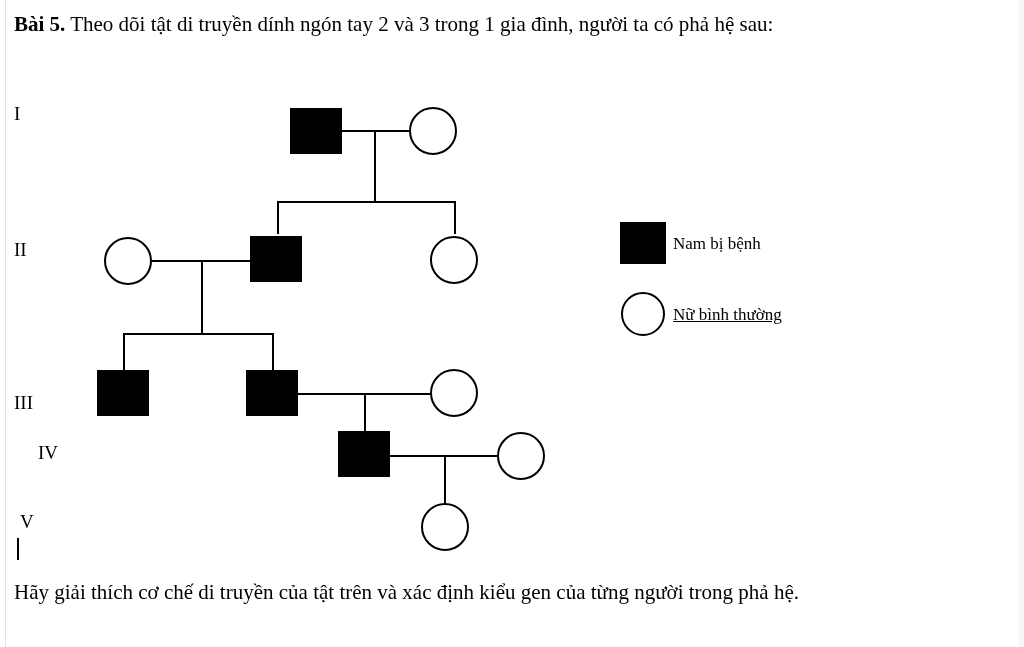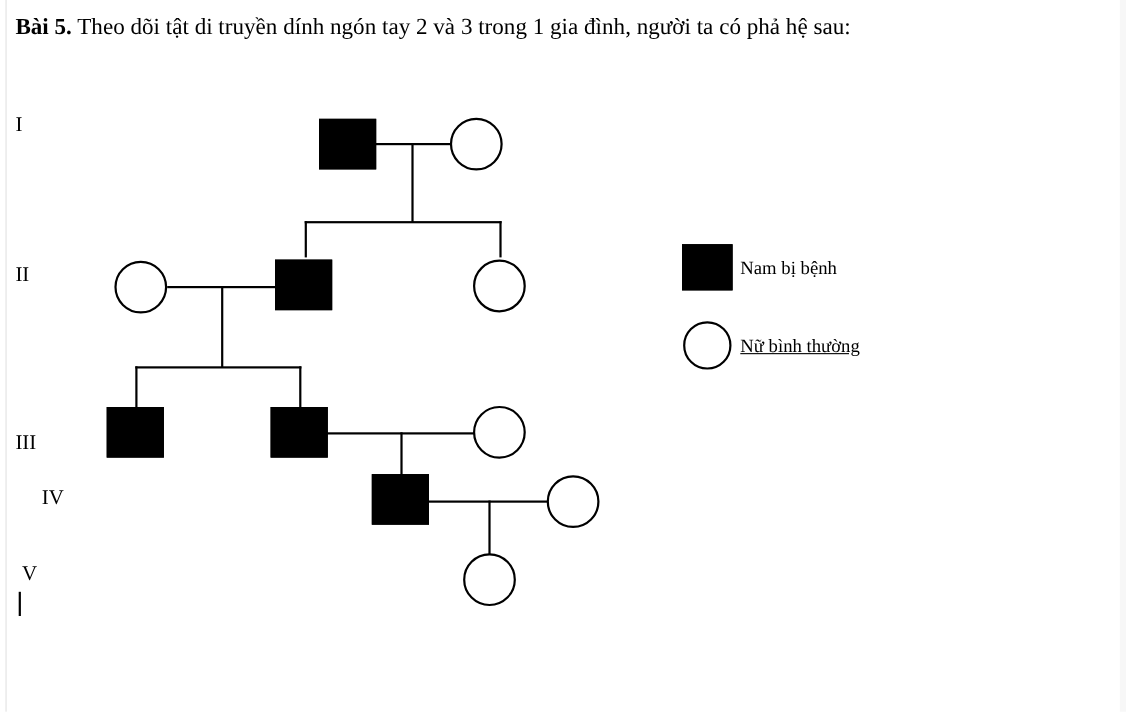--- a/index.html
+++ b/index.html
@@ -193,14 +193,15 @@
 
   <div class="ln v" style="left:444px; top:455px; height:49px;"></div>
 
   <div class="ci" style="left:421px; top:503px;"></div>
 
   <div class="legend-sq"></div>
   <div class="legend-label legend-label-1">Nam bị bệnh</div>
   <div class="legend-ci"></div>
   <div class="legend-label legend-label-2">Nữ bình thường</div>
 
+  <div class="closing-text">Hãy giải thích cơ chế di truyền của tật trên và xác định kiểu gen của từng người trong phả hệ.</div>
 
 </div>
 
 </body></html>

